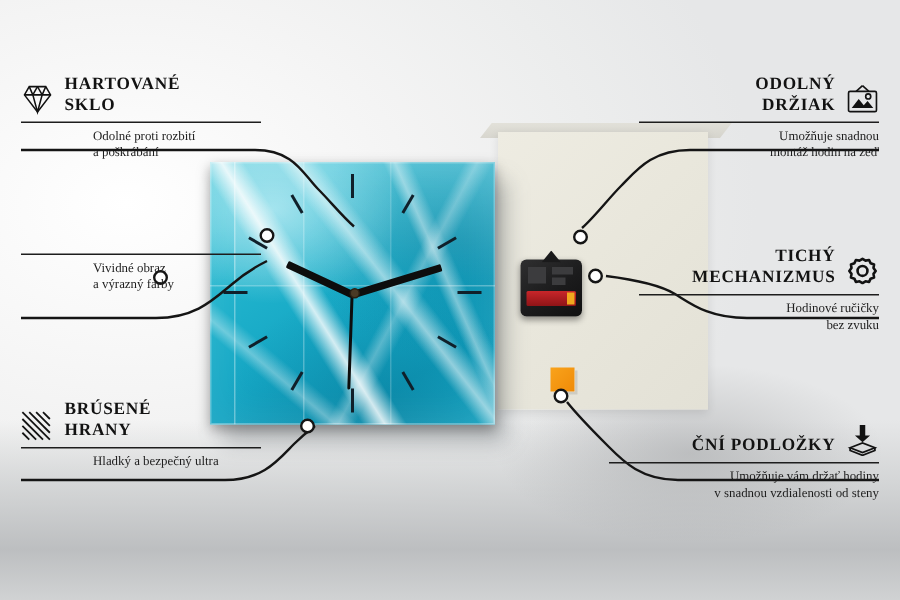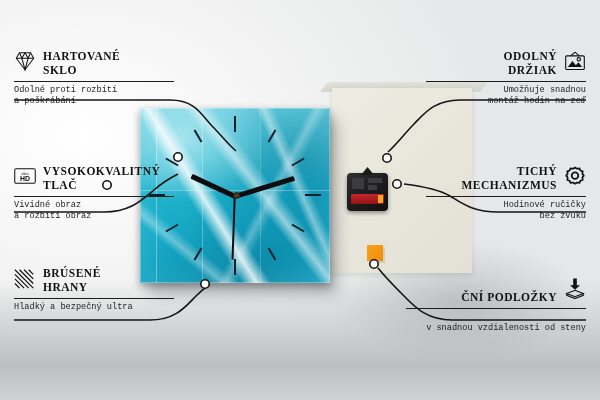--- a/index.html
+++ b/index.html
@@ -104,31 +104,31 @@
   .foam{
     position:absolute;left:367px;top:245px;width:16px;height:16px;
     background:linear-gradient(135deg,#f9a31b,#ef8b08);
     box-shadow:2px 2px 0 rgba(0,0,0,.10);
   }
 
   
   .callout{position:absolute;width:160px;}
   .callout.left{text-align:left;}
   .callout.right{text-align:right;}
-  .co-head{display:flex;align-items:flex-start;gap:7px;}
+  .co-head{display:flex;align-items:flex-end;gap:7px;}
   .callout.right .co-head{justify-content:flex-end;}
   .co-title{
     font-family:"Liberation Serif", serif;
     font-size:11.5px;font-weight:bold;line-height:1.18;
     letter-spacing:.5px;color:#121212;text-transform:uppercase;
   }
   .co-rule{height:1px;background:#1d1d1d;margin:4px 0 3px;}
   .co-desc{
-    font-family:Liberation Mono, monospace;
-    font-size:8.6px;line-height:1.32;color:#1d1d1d;
+    font-family:Liberation Serif, serif;
+    font-size:8.6px;line-height:1.32;color:#1d1d1d;margin-left:48px;
   }
   .ico{flex:0 0 auto;width:22px;height:22px;color:#121212;}
   .ico svg{display:block;width:100%;height:100%;}
 
   .lines{position:absolute;left:0;top:0;width:600px;height:400px;pointer-events:none;}
 </style>
 </head>
 <body>
 
 <div class="stage">
@@ -213,32 +213,22 @@
         </g>
           </svg>
       </span>
       <span class="co-title"><span>HARTOVANÉ</span><br><span>SKLO</span></span>
     </div>
     <div class="co-rule"></div>
     <div class="co-desc"><span>Odolné proti rozbití</span><br><span>a poškrábání</span></div>
   </div>
 
   <div class="callout left" style="left:14px;top:165px;">
-    <div class="co-head">
-      <span class="ico">
-        <svg viewBox="0 0 30 24">
-          <rect x="1" y="2" width="28" height="20" rx="2" fill="none" stroke="currentColor" stroke-width="1.4"></rect>
-          <text x="15" y="10" font-family="Liberation Sans, sans-serif" font-size="5.2" text-anchor="middle" fill="currentColor">ultra</text>
-          <text x="15" y="19.5" font-family="Liberation Sans, sans-serif" font-size="9.5" font-weight="bold" text-anchor="middle" fill="currentColor">HD</text>
-        </svg>
-      </span>
-      <span class="co-title"><span>VYSOKOKVALITNÝ</span><br><span>TLAČ</span></span>
-    </div>
-    <div class="co-rule"></div>
-    <div class="co-desc"><span>Vividné obraz</span><br><span>a rozbití obraz</span></div>
+    <div class="co-rule"></div>
+    <div class="co-desc"><span>Vividné obraz</span><br><span>a výrazný farby</span></div>
   </div>
 
   <div class="callout left" style="left:14px;top:267px;">
     <div class="co-head">
       <span class="ico">
         <svg viewBox="0 0 24 24">
             <g stroke="currentColor" stroke-width="1.3" fill="none">
           <path d="M1 3 L21 23"></path>
               <path d="M1 8 L16 23"></path>
               <path d="M1 13 L11 23"></path>
@@ -295,16 +285,16 @@
       <span class="co-title"><br><span>ČNÍ PODLOŽKY</span></span>
       <span class="ico">
         <svg viewBox="0 0 24 24">
           <path d="M10 1.5 H14 V9 H17.5 L12 14 L6.5 9 H10 Z" fill="currentColor"></path>
           <path d="M3 18 L12 14.5 L21 18 L12 21.5 Z" fill="none" stroke="currentColor" stroke-width="1.3"></path>
           <path d="M3 18 V20 L12 23.5 L21 20 V18" fill="none" stroke="currentColor" stroke-width="1.3"></path>
         </svg>
       </span>
     </div>
     <div class="co-rule"></div>
-    <div class="co-desc"><br><span>v snadnou vzdialenosti od steny</span></div>
+    <div class="co-desc"><span>Umožňuje vám držať hodiny</span><br><span>v snadnou vzdialenosti od steny</span></div>
   </div>
 
 </div>
 
 </body></html>

